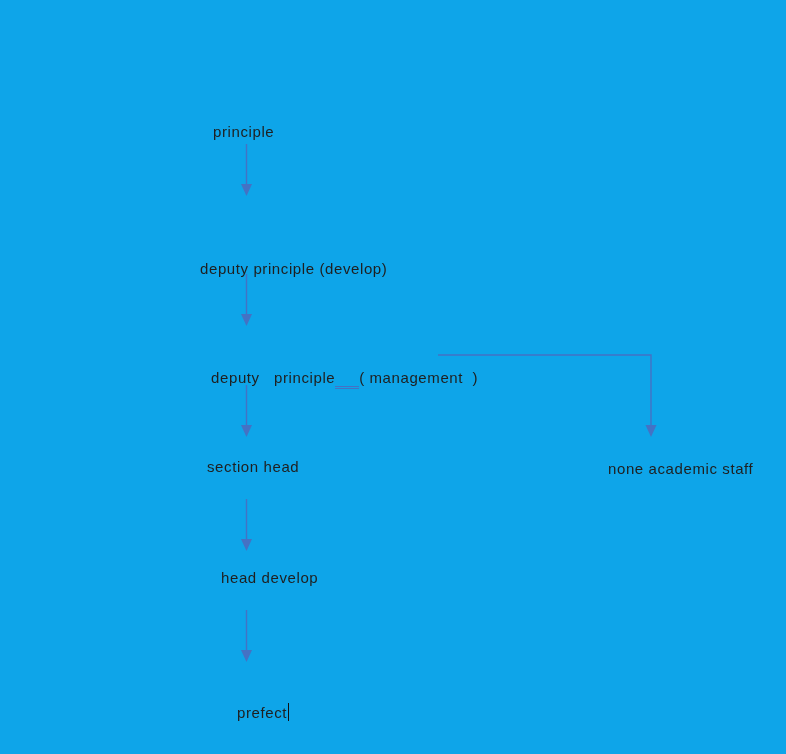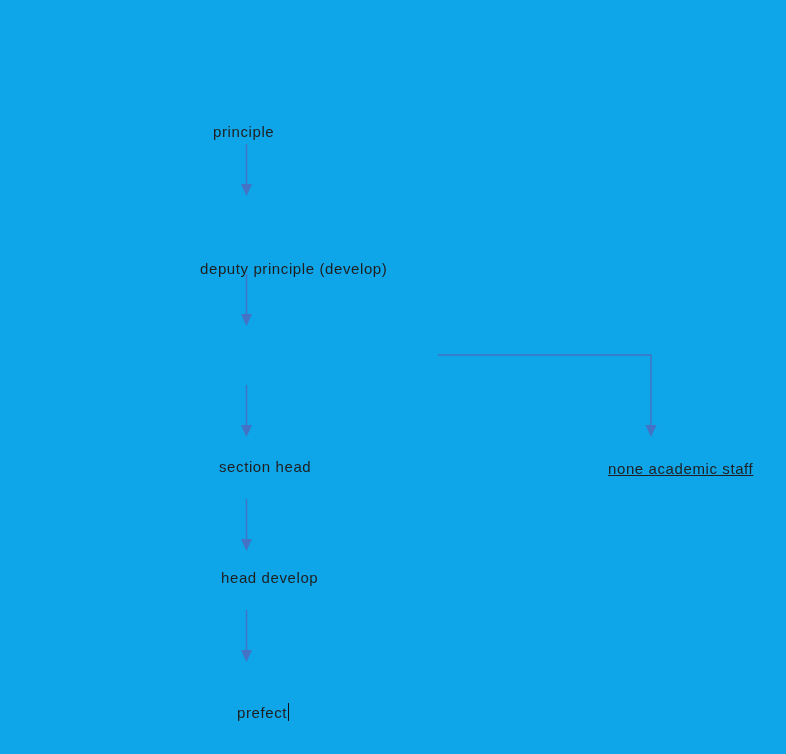--- a/index.html
+++ b/index.html
@@ -61,29 +61,32 @@
   <svg class="connector" style="left:240px; top:274px;" width="13" height="52" viewBox="0 0 13 52">
     <line x1="6.5" y1="0" x2="6.5" y2="41" stroke="#4472c4" stroke-width="1.4"></line>
     <polygon points="1,40 12,40 6.5,52" fill="#4472c4"></polygon>
   </svg>
 
   <svg class="connector" style="left:438px; top:350px;" width="221" height="93" viewBox="0 0 221 93">
     <polyline points="0,5 213,5 213,76" fill="none" stroke="#4472c4" stroke-width="1.4"></polyline>
     <polygon points="207.5,75 218.5,75 213,87" fill="#4472c4"></polygon>
   </svg>
 
+  <div class="node" style="left:192px; top:348px;">
+    <span>deputy   principle</span><span class="dbl-underline">     </span><span>( management  )</span>
+  </div>
 
   <svg class="connector" style="left:240px; top:385px;" width="13" height="52" viewBox="0 0 13 52">
     <line x1="6.5" y1="0" x2="6.5" y2="41" stroke="#4472c4" stroke-width="1.4"></line>
     <polygon points="1,40 12,40 6.5,52" fill="#4472c4"></polygon>
   </svg>
 
-  <div class="node" style="left:219px; top:457px;">section head</div>
+  <div class="node" style="left:207px; top:457px;">section head</div>
 
-  <div class="node" style="left:608px; top:459px;text-decoration:underline;">none academic staff</div>
+  <div class="node" style="left:608px; top:459px;">none academic staff</div>
 
   <svg class="connector" style="left:240px; top:499px;" width="13" height="52" viewBox="0 0 13 52">
     <line x1="6.5" y1="0" x2="6.5" y2="41" stroke="#4472c4" stroke-width="1.4"></line>
     <polygon points="1,40 12,40 6.5,52" fill="#4472c4"></polygon>
   </svg>
 
   <div class="node" style="left:221px; top:568px;">head develop</div>
 
   <svg class="connector" style="left:240px; top:610px;" width="13" height="52" viewBox="0 0 13 52">
     <line x1="6.5" y1="0" x2="6.5" y2="41" stroke="#4472c4" stroke-width="1.4"></line>

